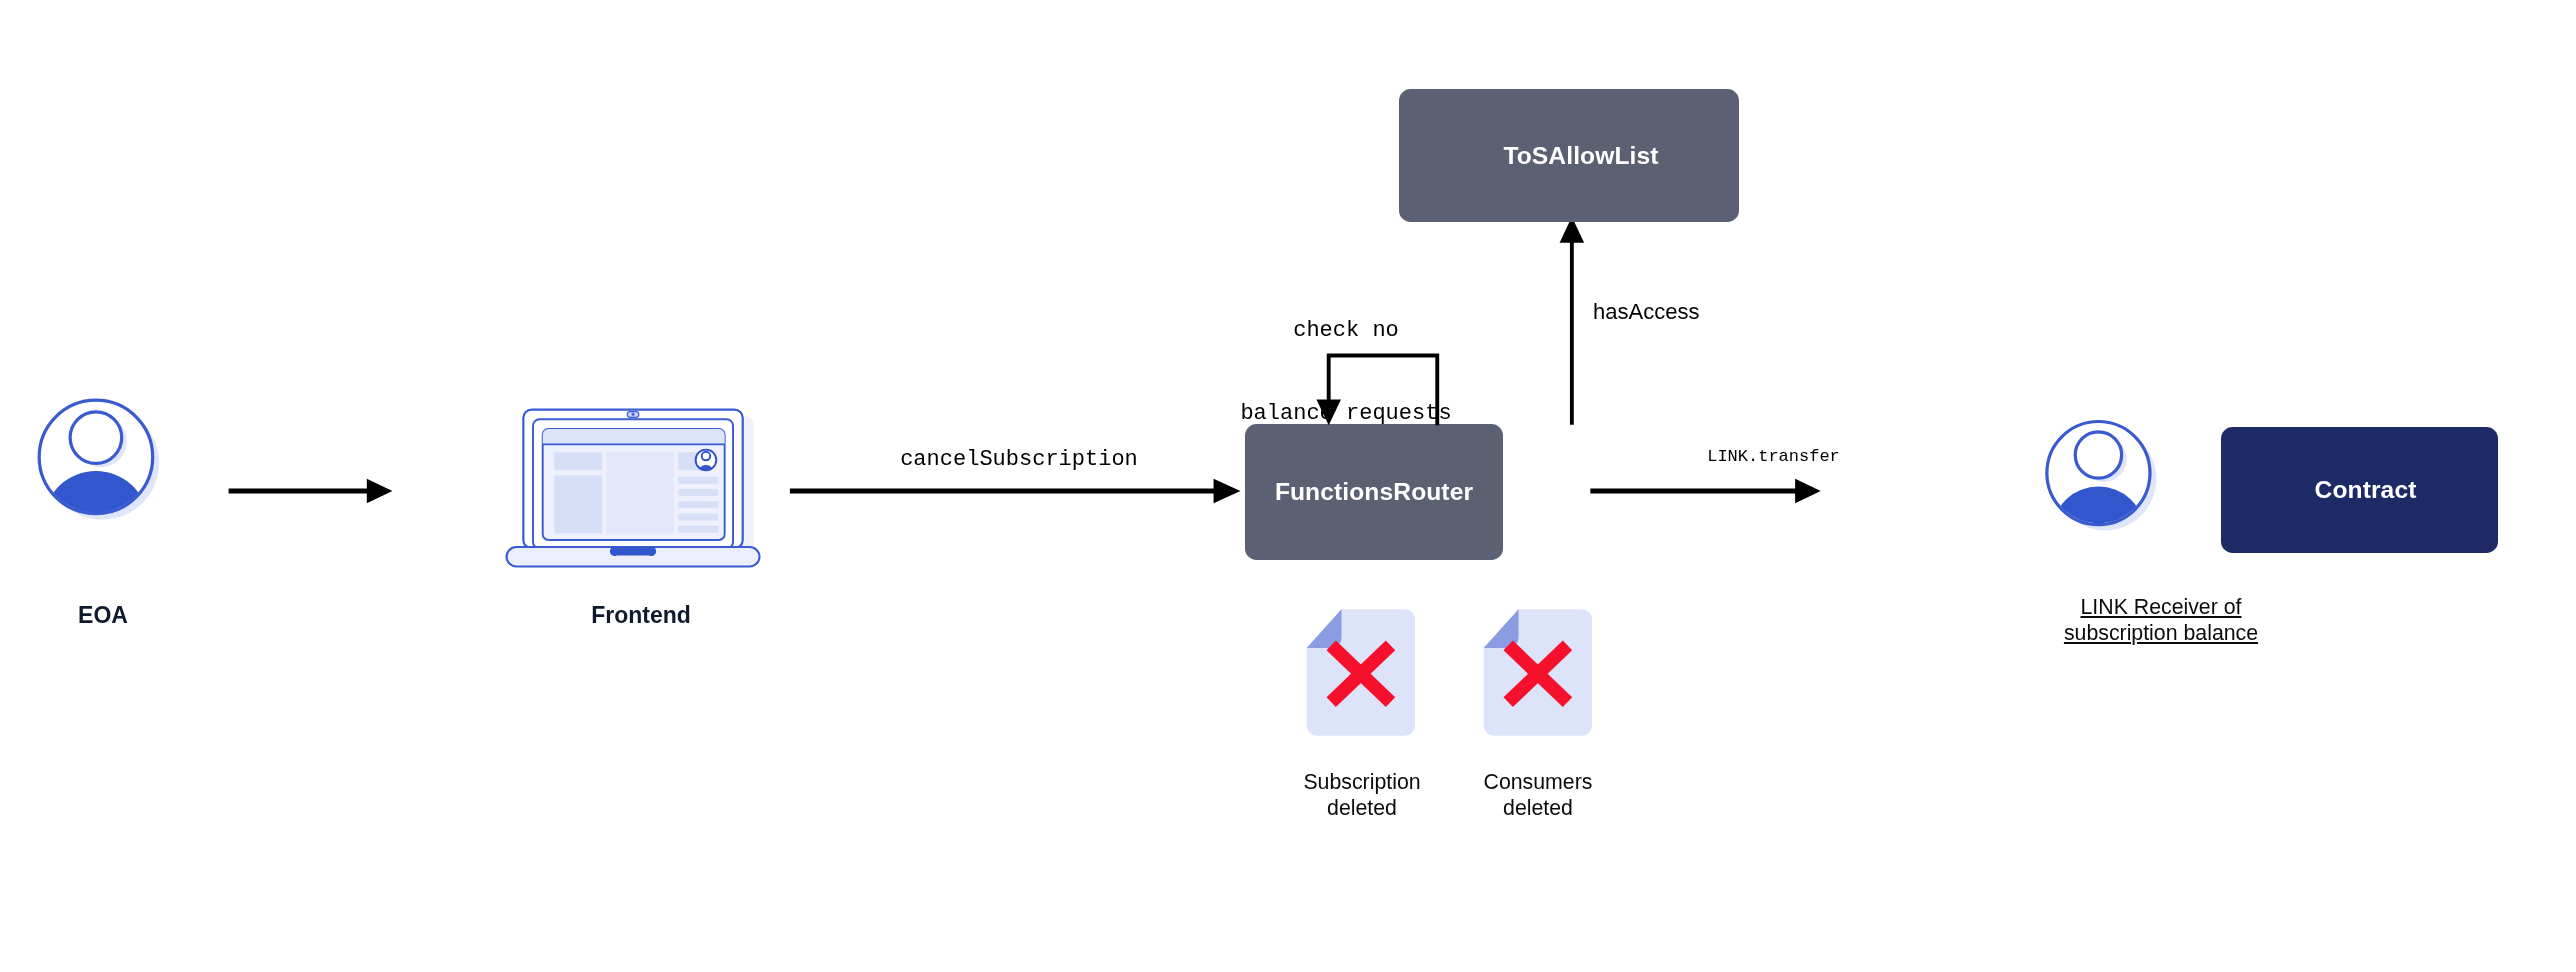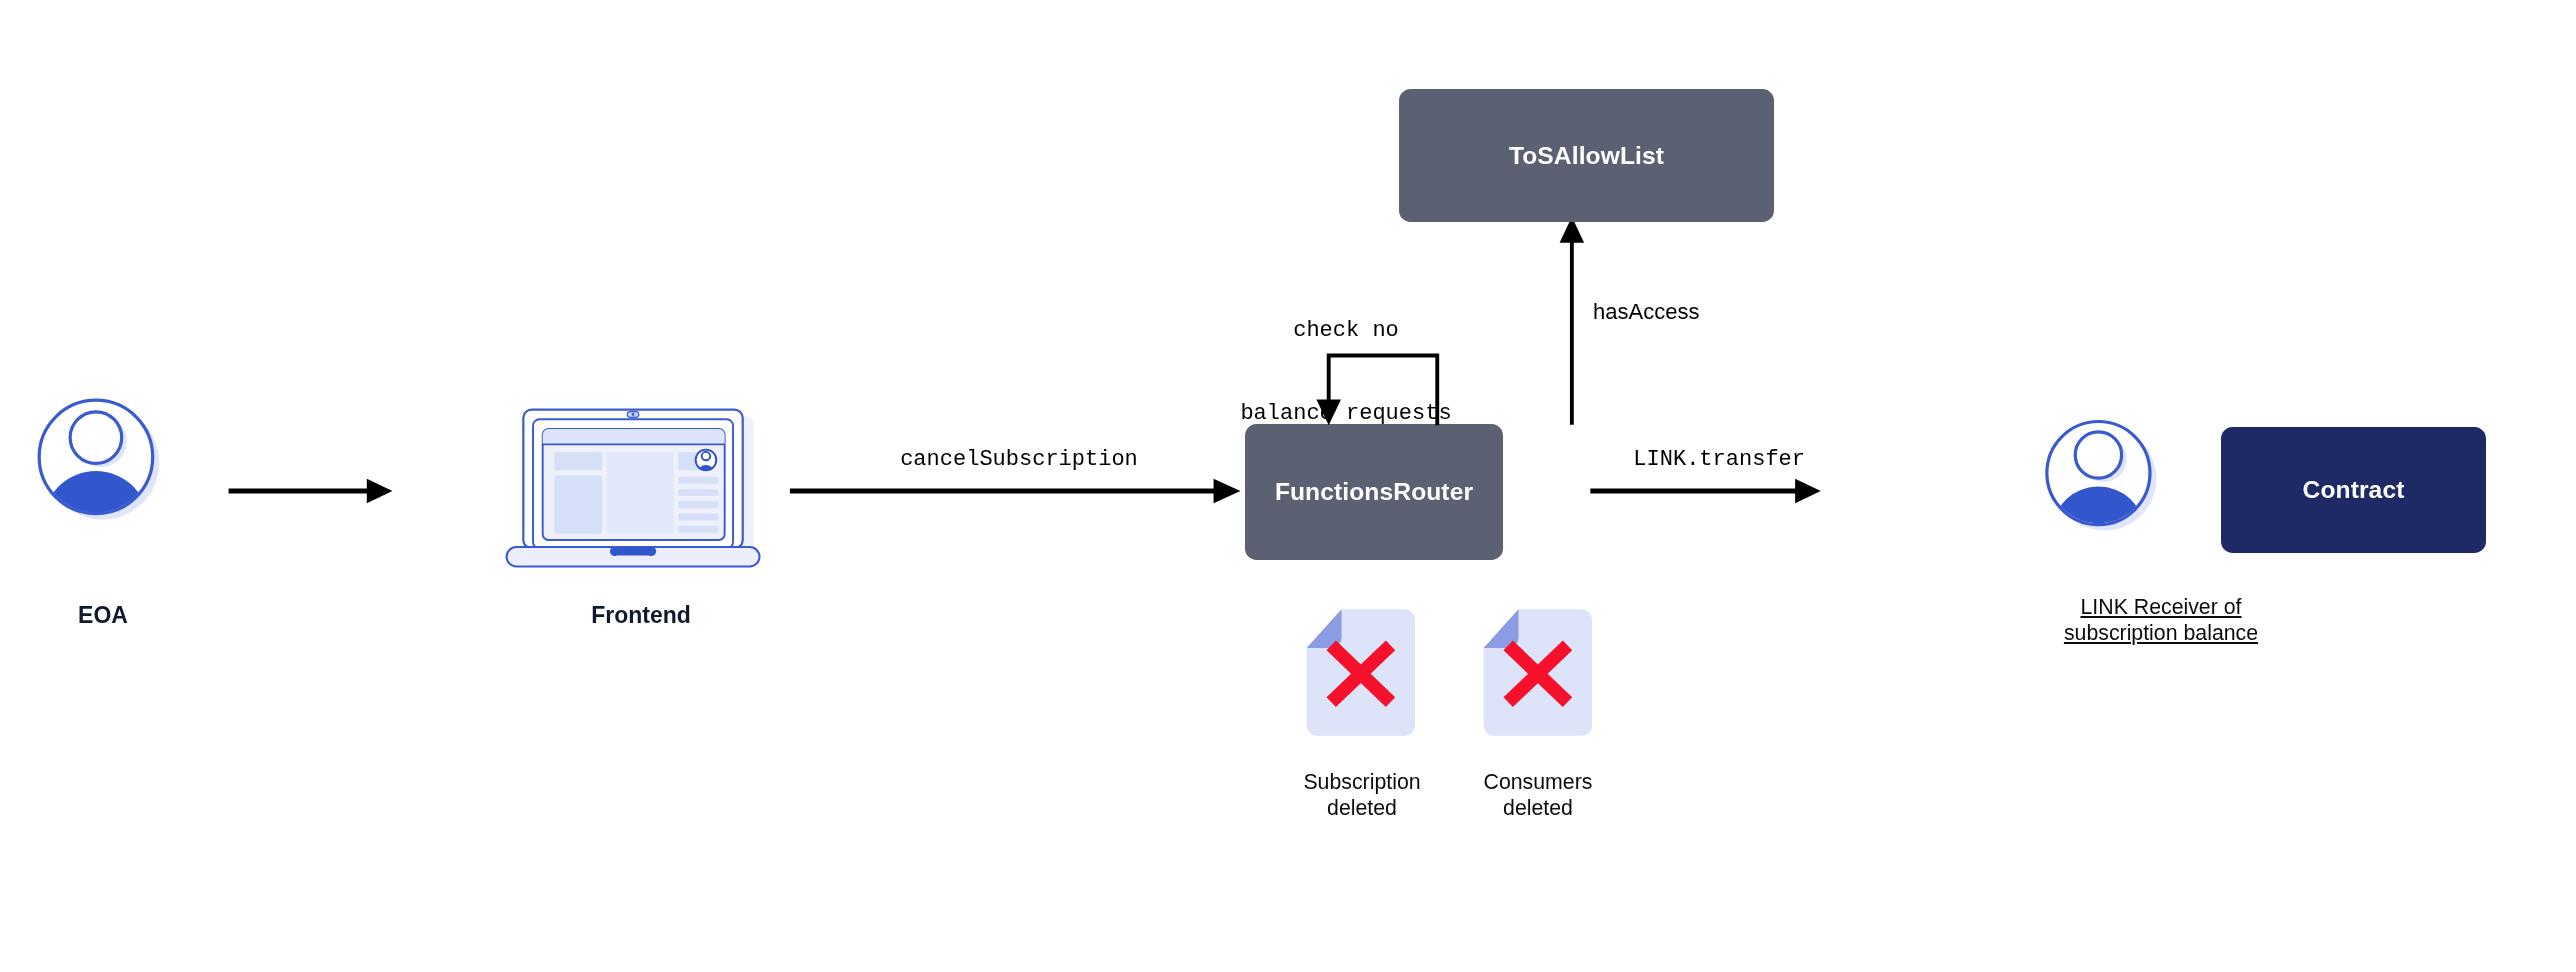--- a/index.html
+++ b/index.html
@@ -27,21 +27,21 @@
     align-items: center;
     justify-content: center;
     border-radius: 11.6px;
     color: #ffffff;
     font-weight: bold;
     letter-spacing: 0.1px;
     text-align: center;
     font-family: "Liberation Sans", sans-serif;
   }
   .box-slate { background: #5b6072; }
-  .box-navy  { background: #1e2a66; }
+  .box-navy  { background: #1e2a66; padding-left: 12px; }
 
   
   .caption-bold {
     position: absolute;
     font-family: "Liberation Sans", sans-serif;
     font-weight: bold;
     color: #101a2d;
     text-align: center;
     white-space: nowrap;
   }
@@ -167,31 +167,31 @@
   </div>
 
   <div class="node" style="left:1553px; top:213px; width:39px; height:213px;">
     <svg width="39" height="213" viewBox="0 0 60 330">
       <line x1="29" y1="328" x2="29" y2="38" stroke="#000" stroke-width="6"></line>
       <polygon points="10,46 48,46 29,6" fill="#000"></polygon>
     </svg>
   </div>
   <div class="edge-label-sans" style="left:1593px; top:299px; font-size:22px;">hasAccess</div>
 
-  <div class="box box-slate" style="left:1399px; top:89px; width:375px; height:133px; font-size:24.6px;">
+  <div class="box box-slate" style="left:1399px; top:89px; width:316px; height:133px; font-size:24.6px;padding-left:24px;">
     <span>ToSAllowList</span>
   </div>
 
   <div class="node" style="left:1585px; top:475px; width:259px; height:32px;">
     <svg width="259" height="32" viewBox="0 0 400 50">
       <line x1="6" y1="25" x2="330" y2="25" stroke="#000" stroke-width="8"></line>
       <polygon points="326,6 366,25 326,44" fill="#000"></polygon>
     </svg>
   </div>
-  <div class="edge-label-mono" style="left:1546px; top:446px; width:259px; font-size:22px;text-align:right;">LINK.transfer</div>
+  <div class="edge-label-mono" style="left:1644px; top:446px; width:259px; font-size:17px;">LINK.transfer</div>
 
   <div class="node" style="left:1300px; top:608px; width:123px; height:129px;">
     <svg width="123" height="129" viewBox="0 0 190 200">
       <path d="M64 2 H162 a16 16 0 0 1 16 16 V182 a16 16 0 0 1 -16 16 H26 a16 16 0 0 1 -16 -16 V62 Z" fill="#dde3f8"></path>
       <path d="M64 2 L10 62 H48 a16 16 0 0 0 16 -16 Z" fill="#8c9ce2"></path>
       <g stroke="#f5112b" stroke-width="21" stroke-linecap="butt">
         <line x1="48" y1="58" x2="140" y2="146"></line>
         <line x1="140" y1="58" x2="48" y2="146"></line>
       </g>
     </svg>

